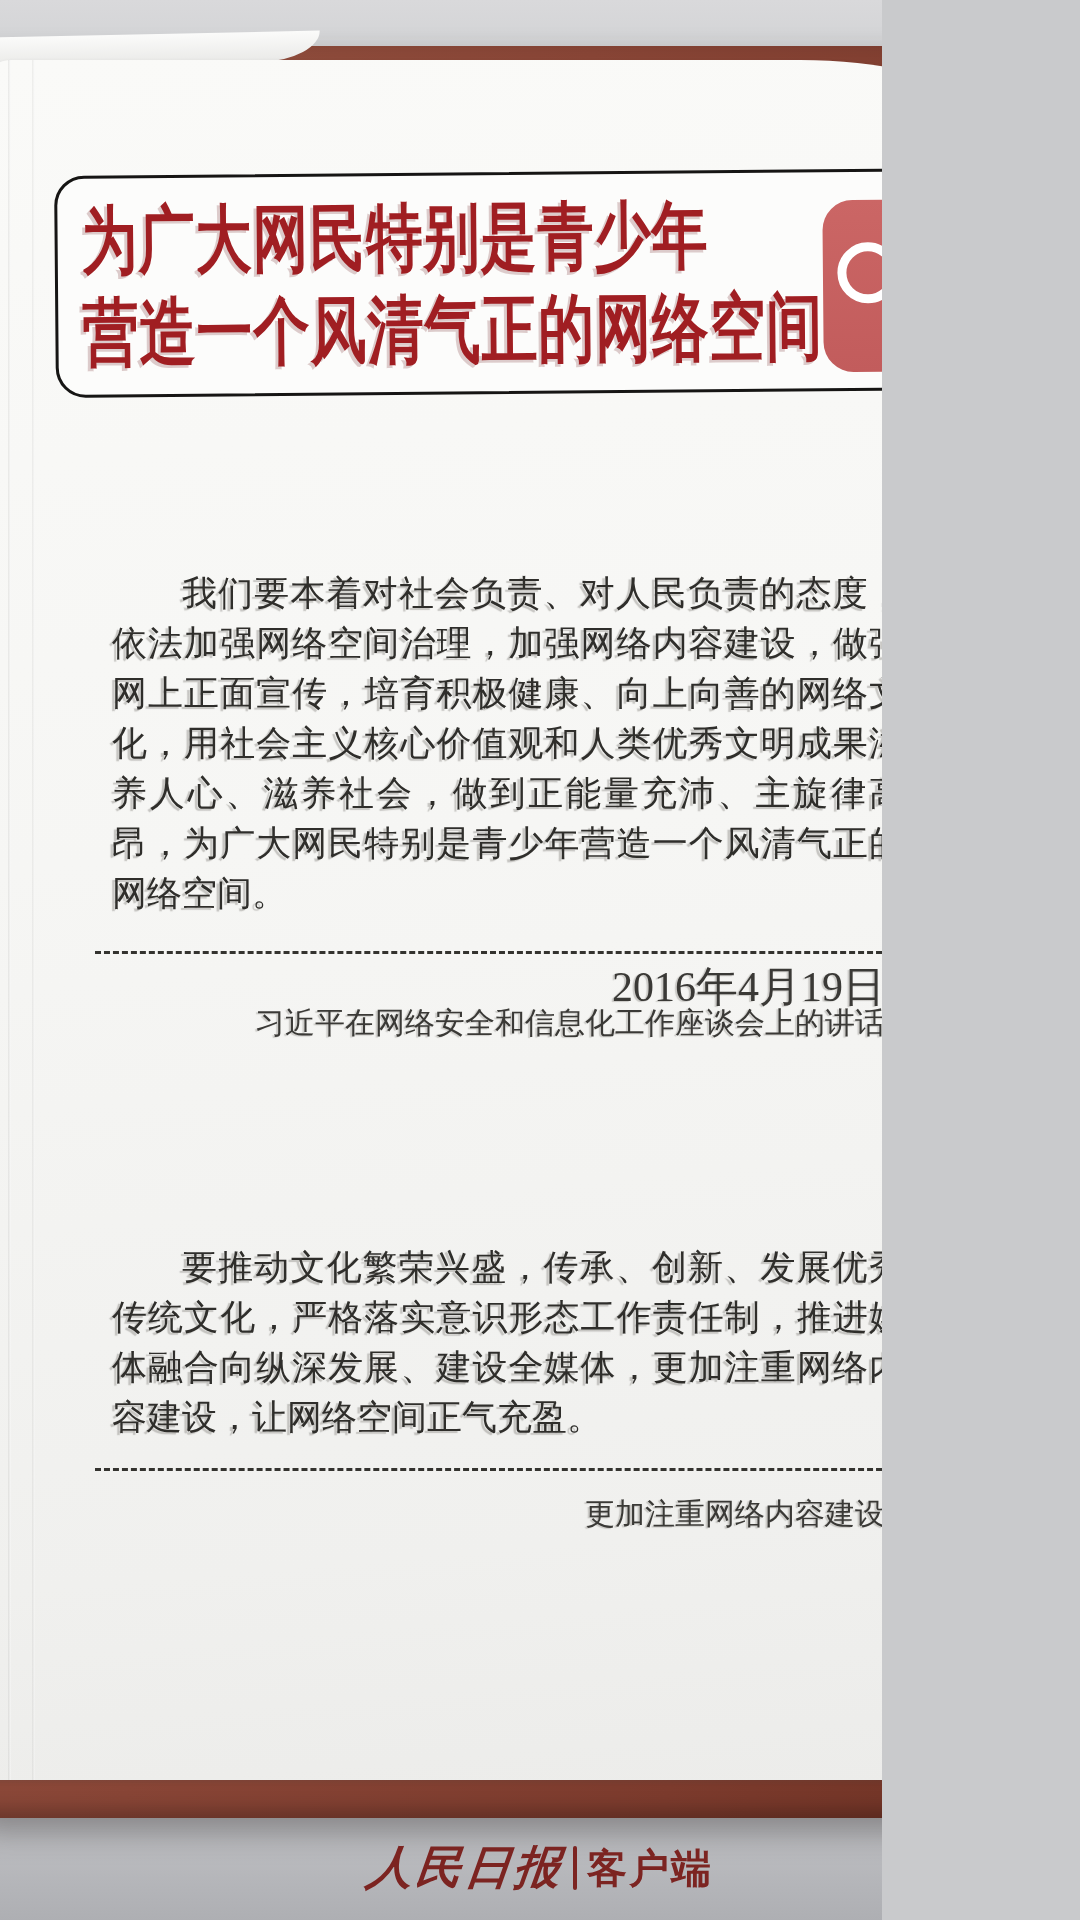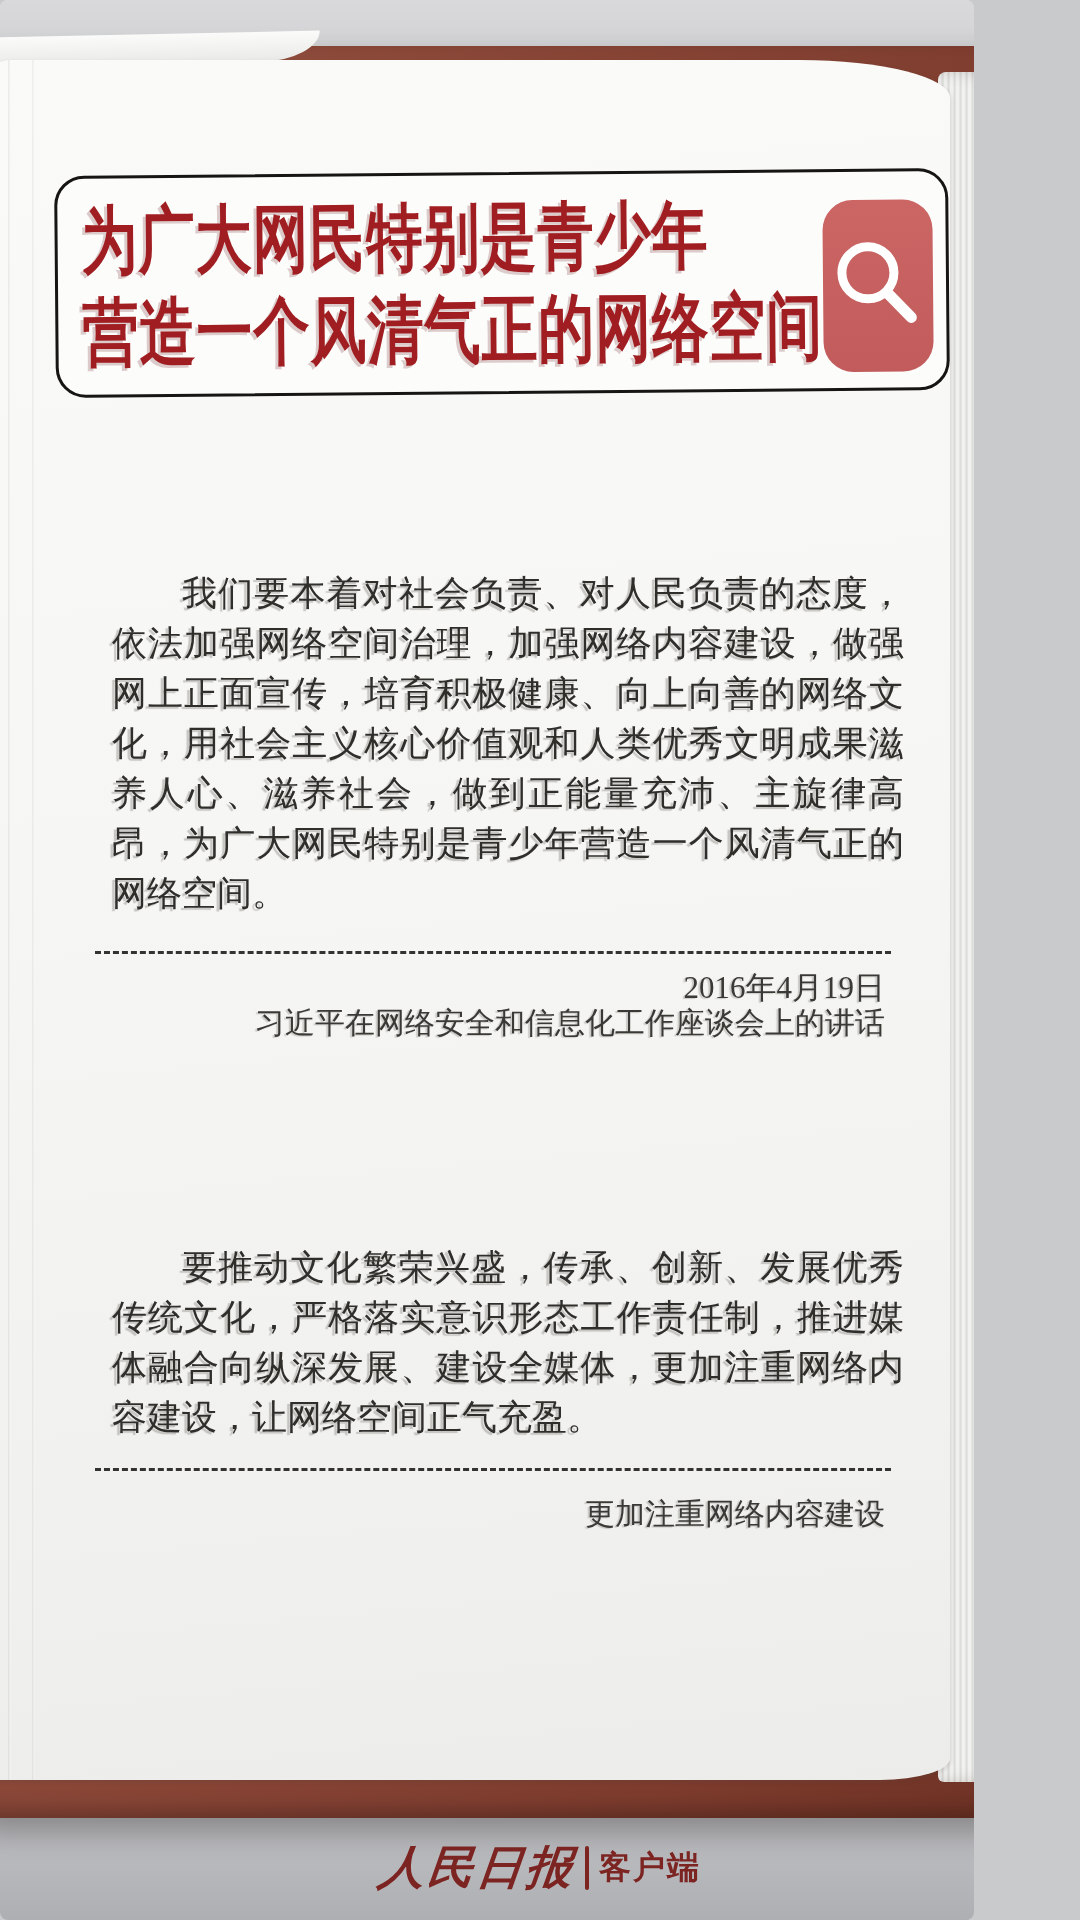--- a/index.html
+++ b/index.html
@@ -1,23 +1,22 @@
 <!DOCTYPE html>
 <html><head>
 <meta charset="utf-8">
 <style>
   html,body{margin:0;padding:0;}
   body{
     font-family:"Liberation Serif", serif;
     background:#c9cacc;
   }
   .canvas{
-    position:relative;width:974px;height:1920px;overflow:hidden;
+    position:relative;width:882px;height:1920px;overflow:hidden;
     background:linear-gradient(118deg,#e3e3e3 0%,#d8d8da 28%,#d2d2d4 55%,#c7c7ca 82%,#bfbfc3 100%);
-    border-radius:8px;
   }
   
   .wall-bottom{
     position:absolute;left:0;right:0;bottom:0;height:120px;
     background:linear-gradient(180deg,#c4c5c8 0%,#b4b5b9 70%,#aeafb3 100%);
   }
   .wall-top{
     position:absolute;left:0;top:0;right:0;height:52px;
     background:linear-gradient(180deg,#d9d9db 0%,#d2d3d5 100%);
   }
@@ -92,37 +91,37 @@
   }
   .d1{top:951px;}
   .d2{top:1468px;}
   .cite{
     position:absolute;left:85px;width:800px;text-align:right;
     color:#3a3936;font-size:30px;line-height:35px;
     text-shadow:-2px 1px 1px rgba(125,122,118,.35);
   }
   .c1{top:970px;}
   .c2{top:1496px;}
-  .cite .date{display:block;font-size:31px;}
+  .cite .date{display:block;font-size:42px;}
   .cite .source{display:block;}
   
   .brand{
     position:absolute;left:0;top:1838px;width:1080px;height:60px;
     display:flex;align-items:center;justify-content:center;gap:10px;
     color:#7c2421;
   }
   .brand .script{
     font-family:"Liberation Serif", serif;
     font-style:italic;font-weight:bold;font-size:46px;
     letter-spacing:3px;transform:skewX(-6deg);
   }
   .brand .bar{width:4px;height:44px;background:#7c2421;border-radius:2px;}
   .brand .suffix{
     font-family:"Liberation Sans", sans-serif;
-    font-weight:bold;font-size:32px;letter-spacing:2px;
+    font-weight:bold;font-size:40px;letter-spacing:2px;
   }
 </style>
 </head>
 <body>
 
 <div class="canvas">
   <div class="wall-top"></div>
   <div class="wall-bottom"></div>
 
   <div class="book-cover"></div>

